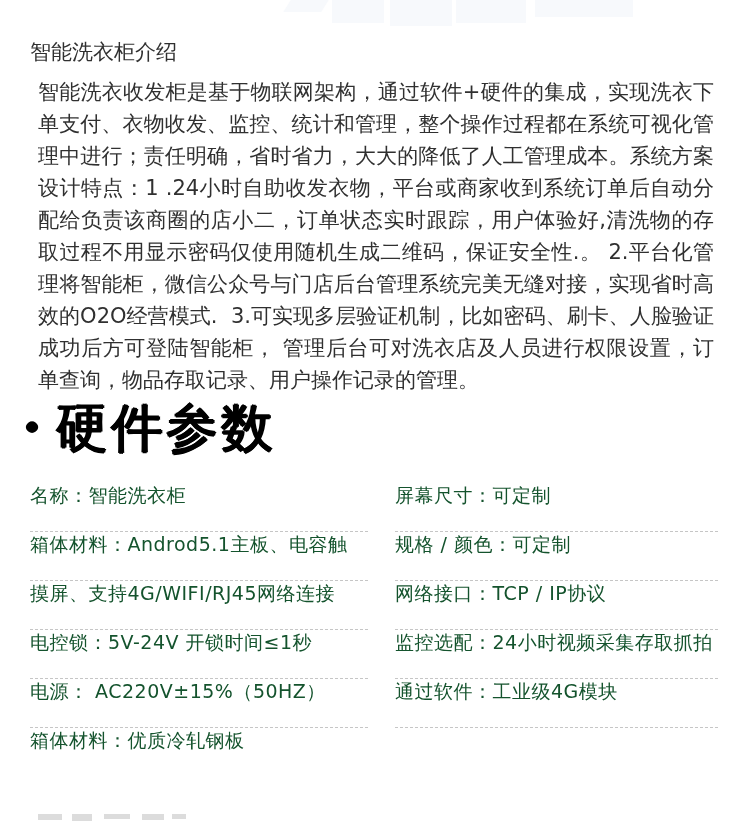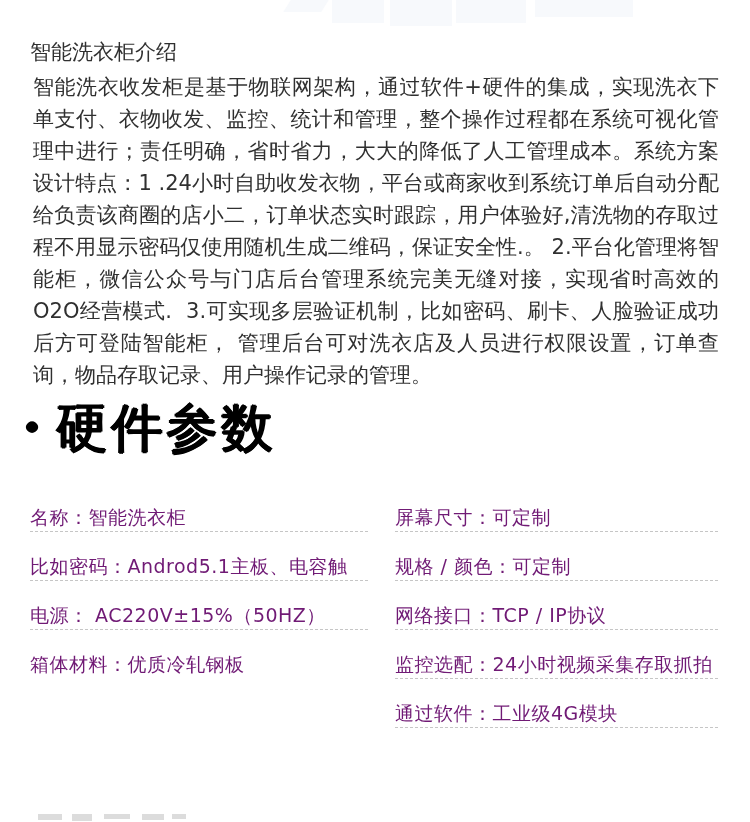--- a/index.html
+++ b/index.html
@@ -33,21 +33,21 @@
     font-size: 21px;
     line-height: 32px;
   }
   .intro-title {
     margin: 0;
     font-size: 21px;
     font-weight: 400;
     line-height: 32px;
   }
   .intro-body {
-    margin: 3px;
+    margin: 8px;
     text-align: justify;
     white-space: pre-wrap;
   }
 
   .hw-heading {
     position: absolute;
     top: 398px;
     left: 0;
     width: 750px;
     margin: 0;
@@ -71,24 +71,24 @@
     position: absolute;
     top: 483px;
     left: 30px;
     display: flex;
   }
   .col-left  { width: 338px; margin-right: 27px; }
   .col-right { width: 323px; }
   .spec-row {
     height: 48px;
     display: flex;
-    align-items: flex-end;
+    align-items: flex-start;
     border-bottom: 1px dashed #c6c6c6;
     font-size: 19px;
-    color: #701a75;
+    color: #14532d;
     letter-spacing: 0.5px;
     white-space: nowrap;
     overflow: hidden;
   }
   .spec-row.no-border { border-bottom: none; }
 
   
   .bottom-frags span {
     position: absolute;
     background: #9a9a9a;
@@ -123,21 +123,27 @@
   <h1 class="hw-heading">
     <span class="bullet">•</span><span>硬件参数</span>
   </h1>
 
   <div class="specs">
     <div class="col-left">
       <div class="spec-row">
           <span>名称：智能洗衣柜</span>
         </div>
       <div class="spec-row">
-          <span>比如密码：Androd5.1主板、电容触</span>
+          <span>箱体材料：Androd5.1主板、电容触</span>
+        </div>
+      <div class="spec-row">
+          <span>摸屏、支持4G/WIFI/RJ45网络连接</span>
+        </div>
+      <div class="spec-row">
+          <span>电控锁：5V-24V 开锁时间≤1秒</span>
         </div>
       <div class="spec-row">
           <span>电源： AC220V±15%（50HZ）</span>
         </div>
       <div class="spec-row no-border">
           <span>箱体材料：优质冷轧钢板</span>
         </div>
     </div>
     <div class="col-right">
       <div class="spec-row">

